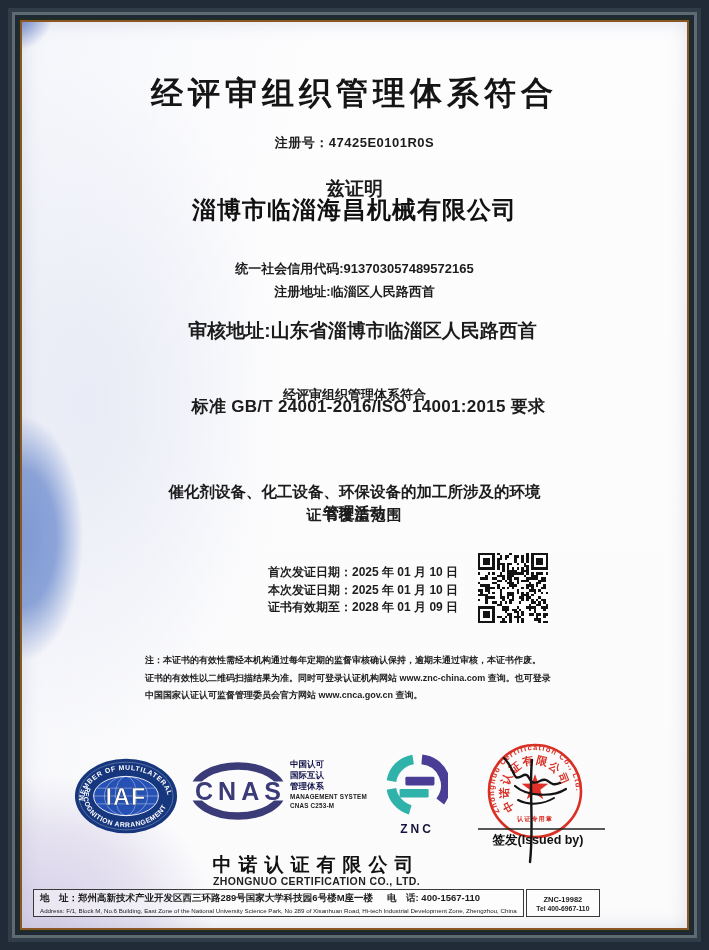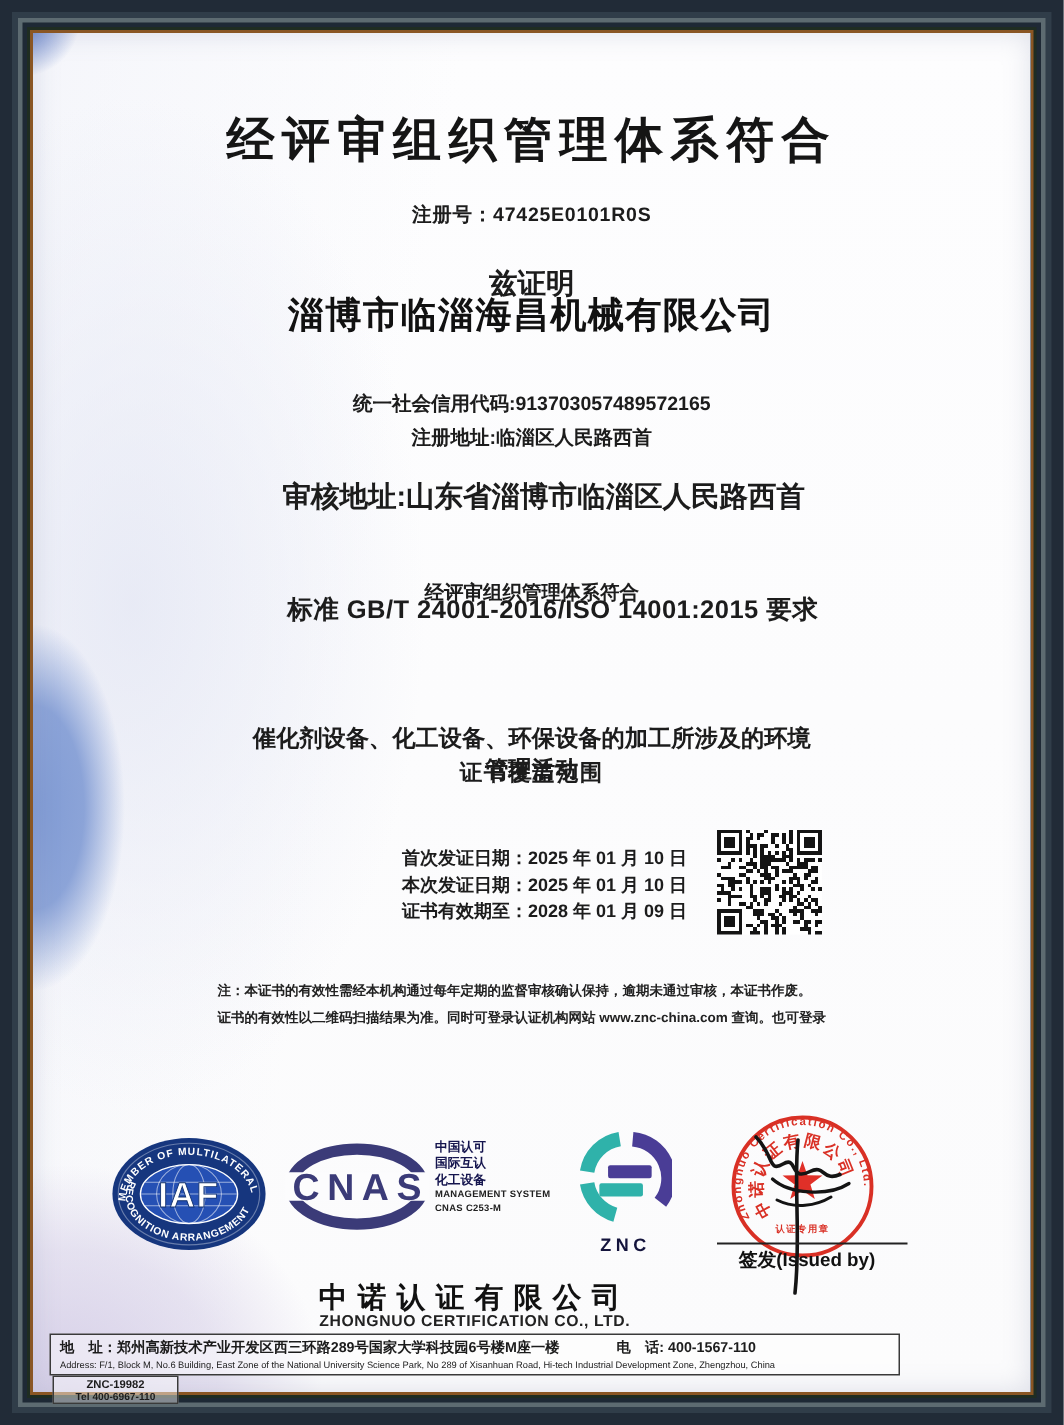--- a/index.html
+++ b/index.html
@@ -45,24 +45,24 @@
   .notes{top:630px;left:123px;width:445px;font-size:9px;font-weight:bold;line-height:17.5px;color:#222;}
   .iaf{left:50px;top:733px;width:108px;height:84px;}
   .cnas-mark{left:168px;top:740px;width:96px;height:58px;}
   .cnas-text{left:268px;top:737px;font-size:8.5px;font-weight:bold;color:#15154e;line-height:11px;}
   .cnas-text .lat{font-size:6.3px;color:#222;font-weight:bold;letter-spacing:0.2px;line-height:9px;}
   .znc{left:362px;top:732px;width:66px;text-align:center;}
   .znc-label{font-size:12px;font-weight:900;letter-spacing:3px;color:#14143c;margin-top:2px;}
   .seal{left:438px;top:704px;width:150px;height:150px;}
   .issuer-cn{top:830px;font-size:19px;font-weight:900;letter-spacing:7px;transform:translateX(-38px);color:#111;}
   .issuer-en{top:853px;font-size:10.5px;font-weight:bold;letter-spacing:0.4px;transform:translateX(-38px);color:#222;}
-  .bottombar{left:11px;top:867px;width:567px;display:flex;align-items:stretch;flex-direction:column;}
+  .bottombar{left:11px;top:867px;width:567px;display:flex;align-items:stretch;}
   .bar-main{flex:1;border:1px solid #3a3a3a;padding:2px 6px 2px 6px;background:rgba(255,255,255,0.45);}
   .bar-row1{display:flex;font-size:9.5px;font-weight:bold;white-space:nowrap;}
-  .bar-phone{margin-left:38px;}
+  .bar-phone{margin-left:14px;}
   .bar-row2{font-size:6.2px;color:#222;margin-top:2px;white-space:nowrap;}
   .bar-code{width:82px;border:1px solid #3a3a3a;border-left:1px solid #3a3a3a;margin-left:2px;
     display:flex;flex-direction:column;justify-content:center;text-align:center;background:rgba(255,255,255,0.45);}
   .code-no{font-size:7.5px;font-weight:900;}
   .code-tel{font-size:6.8px;font-weight:bold;margin-top:1px;}
   svg text{font-family:"Liberation Sans", sans-serif;}
 </style>
 </head>
 <body>
 
@@ -387,20 +387,21 @@
           <rect x="25" y="28" width="1" height="1"></rect>
           <rect x="27" y="28" width="1" height="1"></rect>
           <rect x="28" y="28" width="1" height="1"></rect>
         </g>
     </svg>
   </div>
 
   <div class="abs notes">
     <div>注：本证书的有效性需经本机构通过每年定期的监督审核确认保持，逾期未通过审核，本证书作废。</div>
     <div>证书的有效性以二维码扫描结果为准。同时可登录认证机构网站 www.znc-china.com 查询。也可登录</div>
+    <div>中国国家认证认可监督管理委员会官方网站 www.cnca.gov.cn 查询。</div>
   </div>
 
   <svg class="abs iaf" viewBox="0 0 110 84">
     <ellipse cx="55" cy="41" rx="52" ry="38" fill="#16367e"></ellipse>
     <ellipse cx="55" cy="41" rx="48" ry="34.5" fill="none" stroke="rgba(255,255,255,0.35)" stroke-width="0.8"></ellipse>
     <ellipse cx="55" cy="41" rx="33" ry="20" fill="#2550b4" stroke="#ffffff" stroke-width="0.9"></ellipse>
     <g stroke="rgba(255,255,255,0.55)" stroke-width="0.7" fill="none">
       <ellipse cx="55" cy="41" rx="22" ry="20"></ellipse>
       <ellipse cx="55" cy="41" rx="11" ry="20"></ellipse>
       <line x1="24.8" y1="33" x2="85.2" y2="33"></line>
@@ -421,21 +422,21 @@
   </svg>
 
   <svg class="abs cnas-mark" viewBox="0 0 96 58">
     <ellipse cx="48" cy="29" rx="44" ry="25" fill="none" stroke="#3b3b78" stroke-width="7.5"></ellipse>
     <rect x="-2" y="19.5" width="100" height="19" fill="#fcfcfd"></rect>
     <text x="48" y="38" text-anchor="middle" font-size="25" font-weight="900" fill="#3b3b78" textLength="86">CNAS</text>
   </svg>
   <div class="abs cnas-text">
     <div>中国认可</div>
     <div>国际互认</div>
-    <div>化工设备</div>
+    <div>管理体系</div>
     <div class="lat">MANAGEMENT SYSTEM</div>
     <div class="lat">CNAS C253-M</div>
   </div>
 
   <div class="abs znc">
     <svg viewBox="0 0 64 64" width="62" height="62">
       <path d="M 28 5.6 A 27 27 0 0 0 5.6 28" fill="none" stroke="#2fb2aa" stroke-width="10"></path>
       <path d="M 37 5.6 A 27 27 0 0 1 56 49" fill="none" stroke="#4a3d96" stroke-width="10"></path>
       <path d="M 5.6 36 A 27 27 0 0 0 25 57.6" fill="none" stroke="#2fb2aa" stroke-width="10"></path>
       <rect x="20" y="23.5" width="30" height="9" rx="1.5" fill="#4a3d96"></rect>

